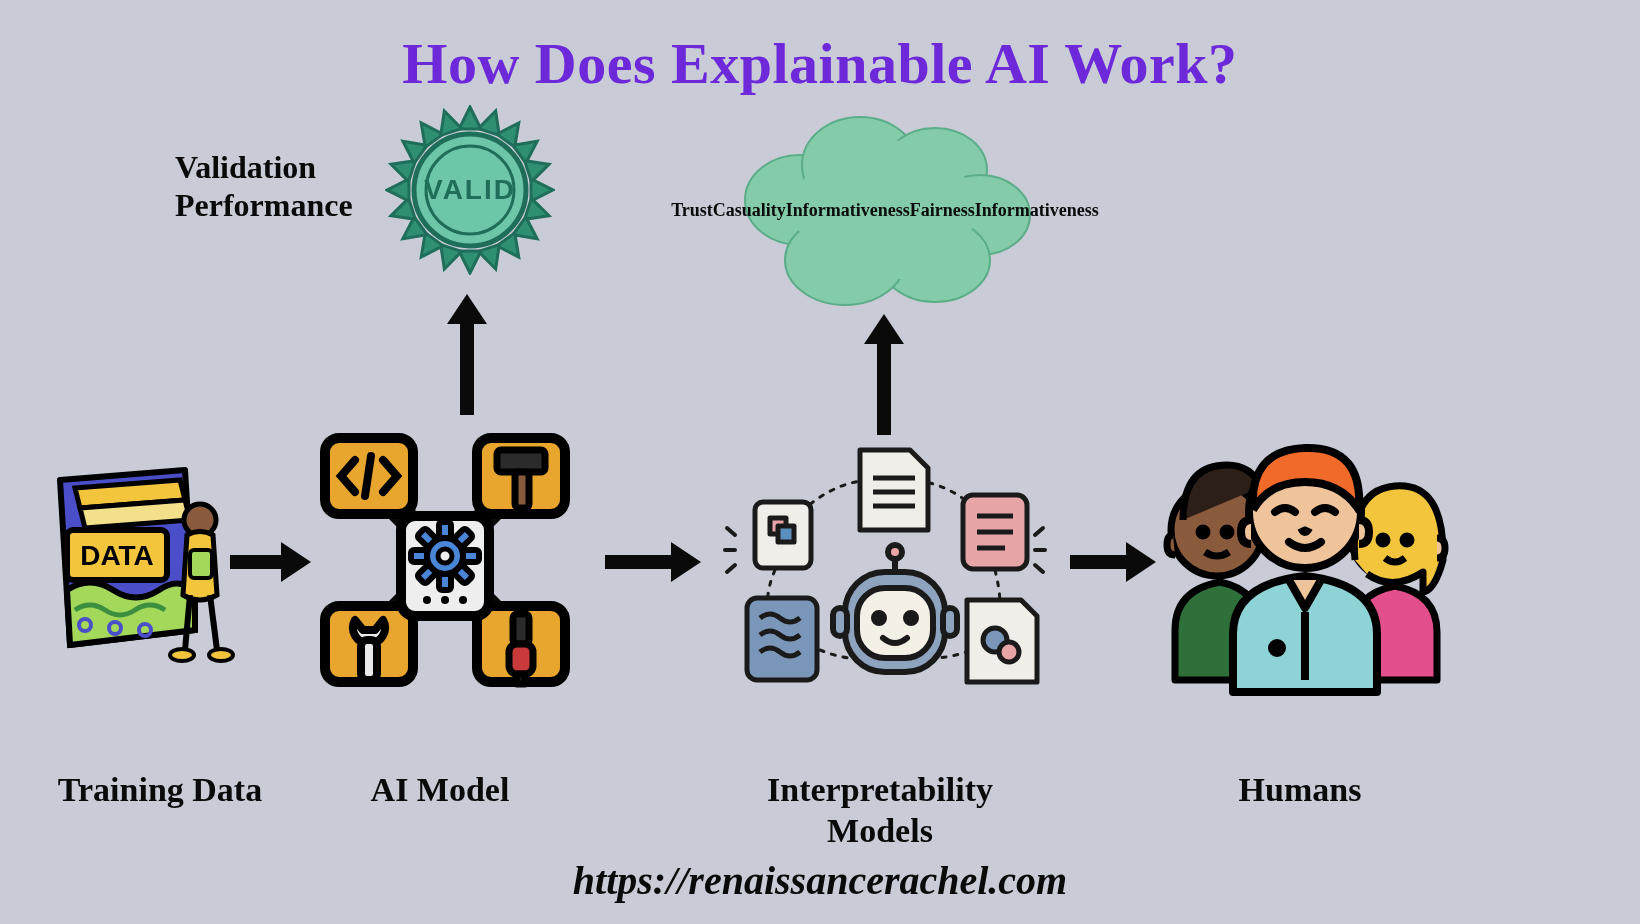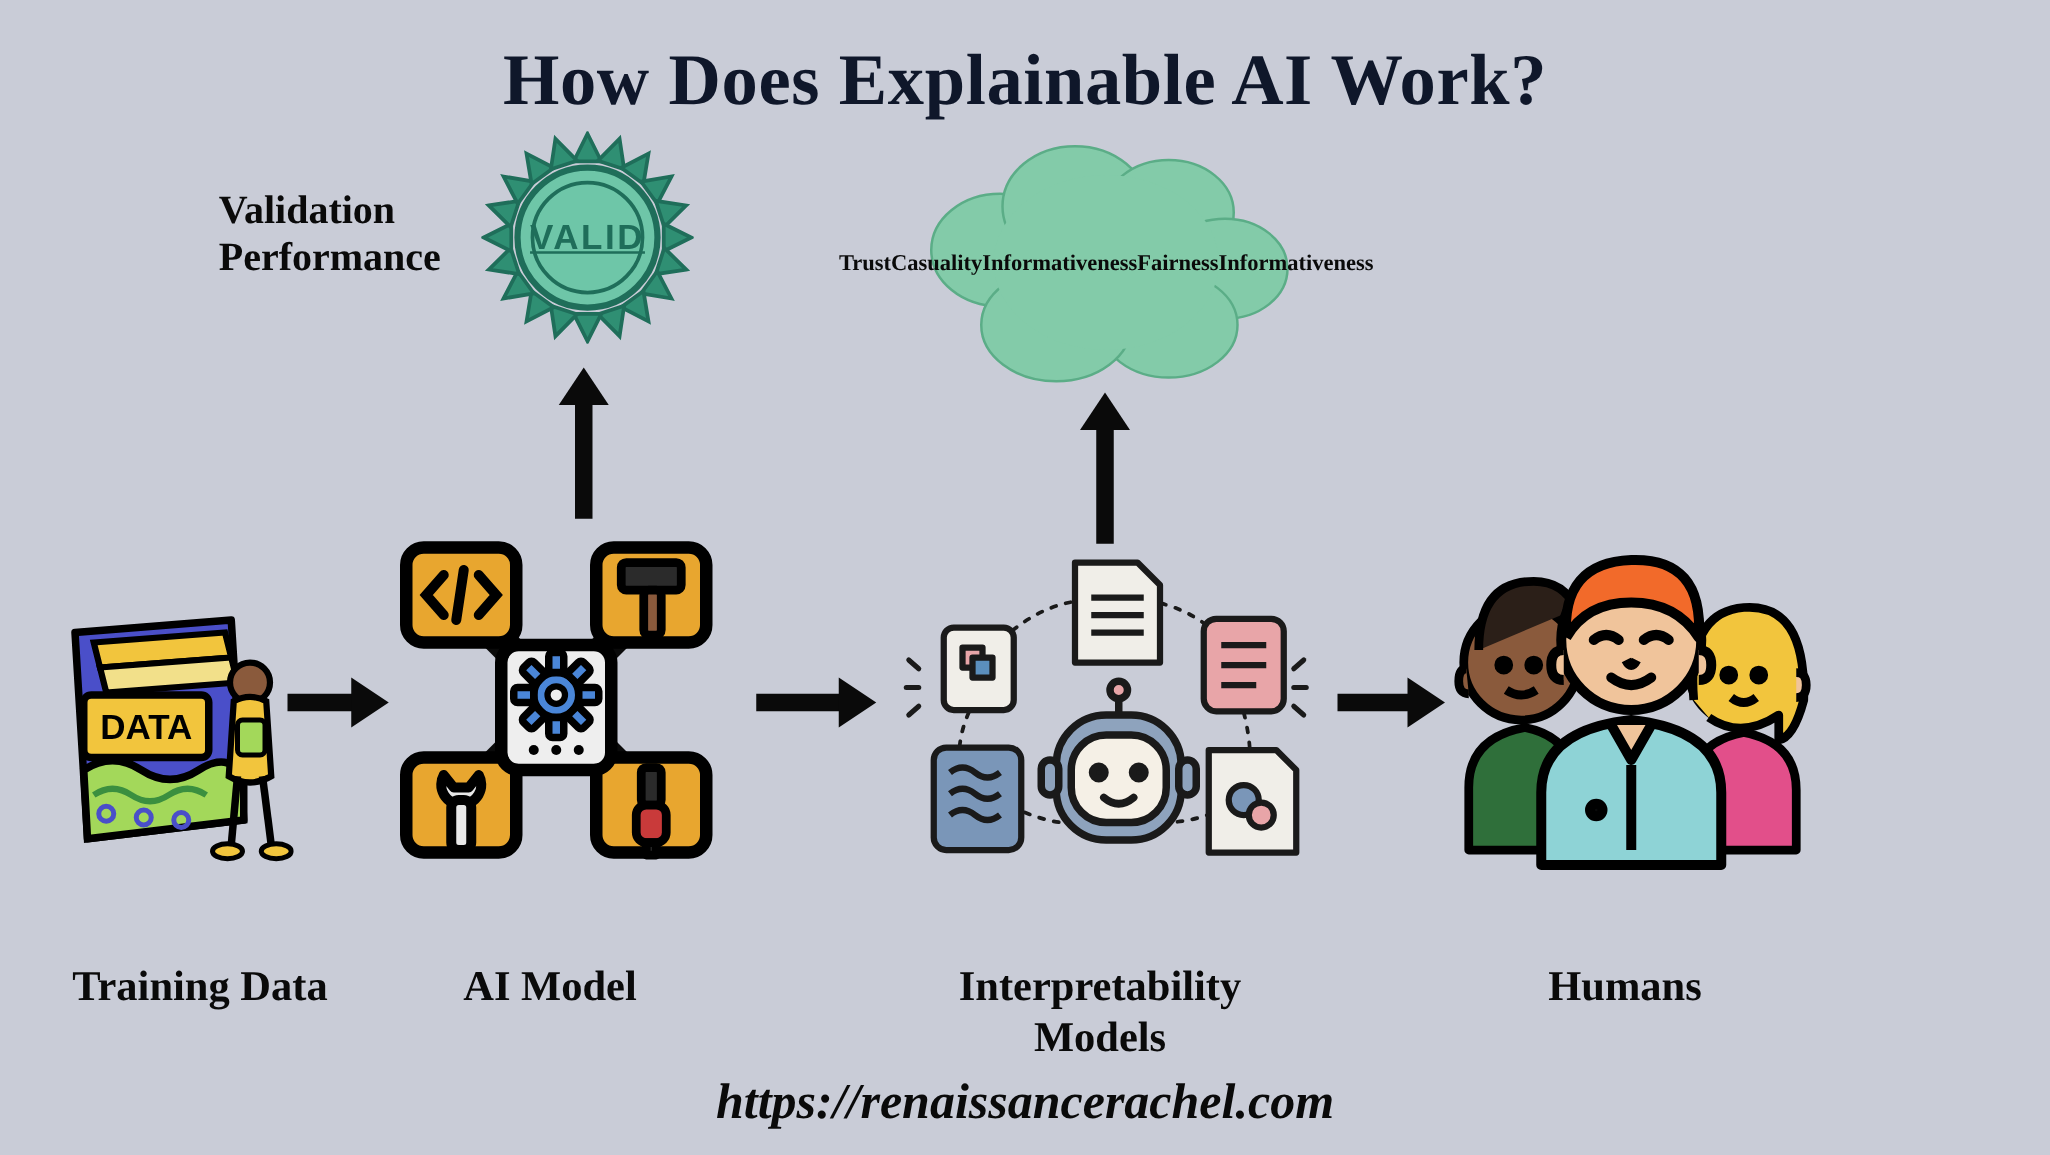--- a/index.html
+++ b/index.html
@@ -12,21 +12,21 @@
     overflow: hidden;
   }
   .title {
     position: absolute;
     top: 30px;
     left: 0;
     width: 100%;
     text-align: center;
     font-size: 58px;
     font-weight: 900;
-    color: #0f172a;
+    color: #6d28d9;
     letter-spacing: 0.5px;
   }
   .footer-url {
     position: absolute;
     bottom: 20px;
     left: 0;
     width: 100%;
     text-align: center;
     font-size: 40px;
     font-weight: 700;
@@ -179,21 +179,21 @@
         <use href="#spike" transform="rotate(270 85 85)"></use>
         <use href="#spike" transform="rotate(288 85 85)"></use>
         <use href="#spike" transform="rotate(306 85 85)"></use>
         <use href="#spike" transform="rotate(324 85 85)"></use>
         <use href="#spike" transform="rotate(342 85 85)"></use>
       </g>
       <circle cx="85" cy="85" r="56" fill="#6ec6a8" stroke="#1f6e5a" stroke-width="5"></circle>
       <circle cx="85" cy="85" r="44" fill="none" stroke="#1f6e5a" stroke-width="3"></circle>
     </g>
   </svg>
-  <div class="valid-text" style="position:absolute;text-decoration:underline;">VALID</div>
+  <div class="valid-text" style="position:absolute;">VALID</div>
 </div>
 
 <div class="cloud" style="left:730px; top:110px;">
   <svg viewBox="0 0 310 200" width="310" height="200">
     <g fill="#83cba9" stroke="#5bad87" stroke-width="2">
       <ellipse cx="70" cy="90" rx="55" ry="45"></ellipse>
       <ellipse cx="130" cy="55" rx="58" ry="48"></ellipse>
       <ellipse cx="205" cy="60" rx="52" ry="42"></ellipse>
       <ellipse cx="250" cy="105" rx="50" ry="40"></ellipse>
       <ellipse cx="205" cy="150" rx="55" ry="42"></ellipse>
@@ -203,21 +203,21 @@
   </svg>
   <div class="cloud-text">
     <div>Trust</div>
     <div>Casuality</div>
     <div>Informativeness</div>
     <div>Fairness</div>
     <div>Informativeness</div>
   </div>
 </div>
 
-<div class="data-book" style="left:35px; top:476px;">
+<div class="data-book" style="left:35px; top:450px;">
   <svg viewBox="0 0 200 220" width="200" height="220">
 
     <path d="M25 30 L150 20 L160 180 L35 195 Z" fill="#4a4fc9" stroke="#000" stroke-width="6" stroke-linejoin="round"></path>
 
     <path d="M40 38 L145 30 L150 50 L45 58 Z" fill="#f2c53d" stroke="#000" stroke-width="5"></path>
     <path d="M45 58 L150 50 L155 70 L50 78 Z" fill="#f2e08a" stroke="#000" stroke-width="5"></path>
 
     <rect x="32" y="80" width="100" height="50" rx="6" fill="#f2c53d" stroke="#000" stroke-width="6"></rect>
     <text x="82" y="115" text-anchor="middle" font-family="Arial" font-weight="900" font-size="28" fill="#000">DATA</text>
 

